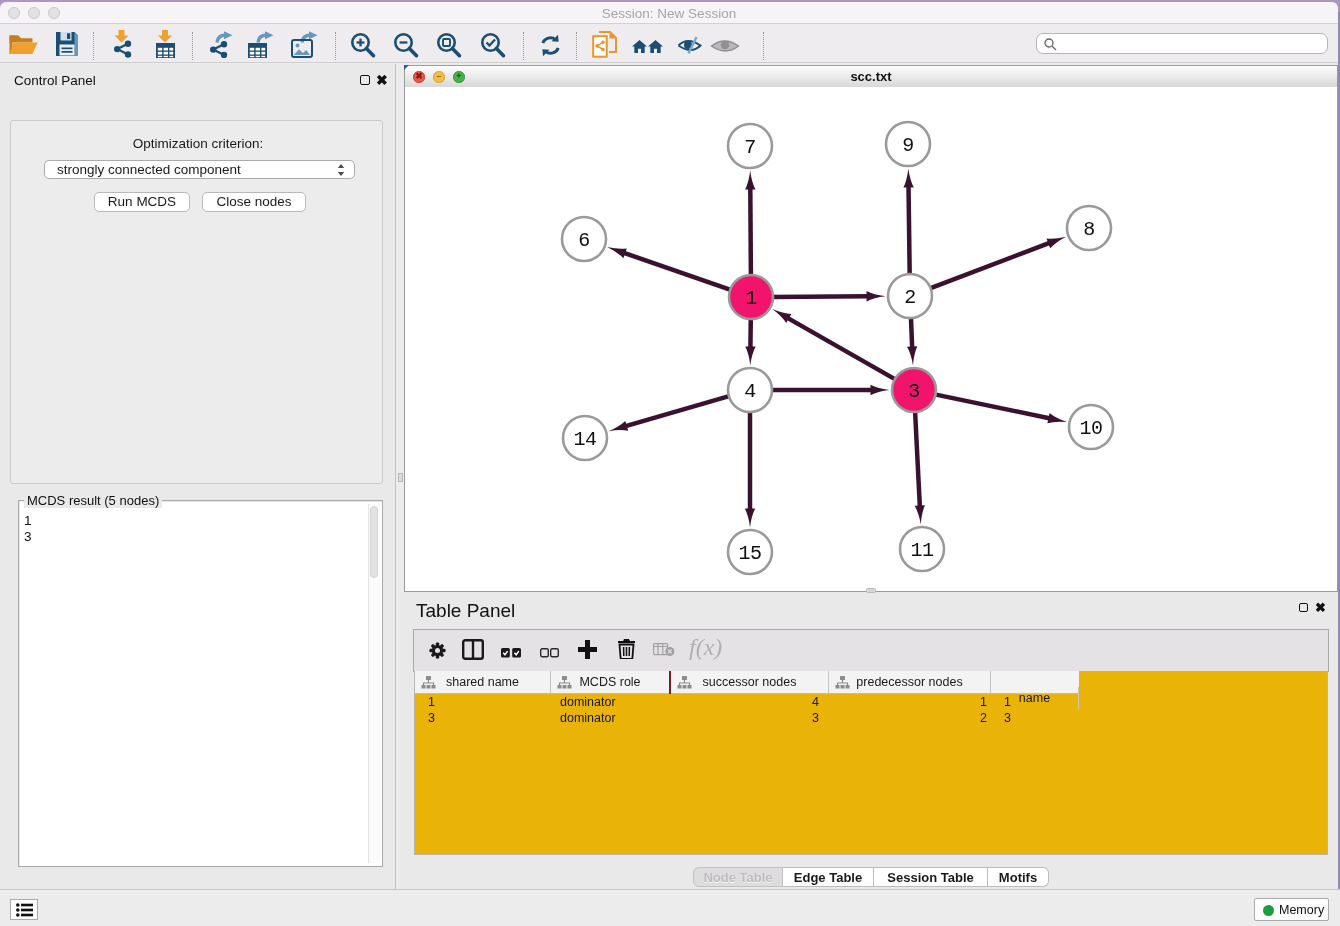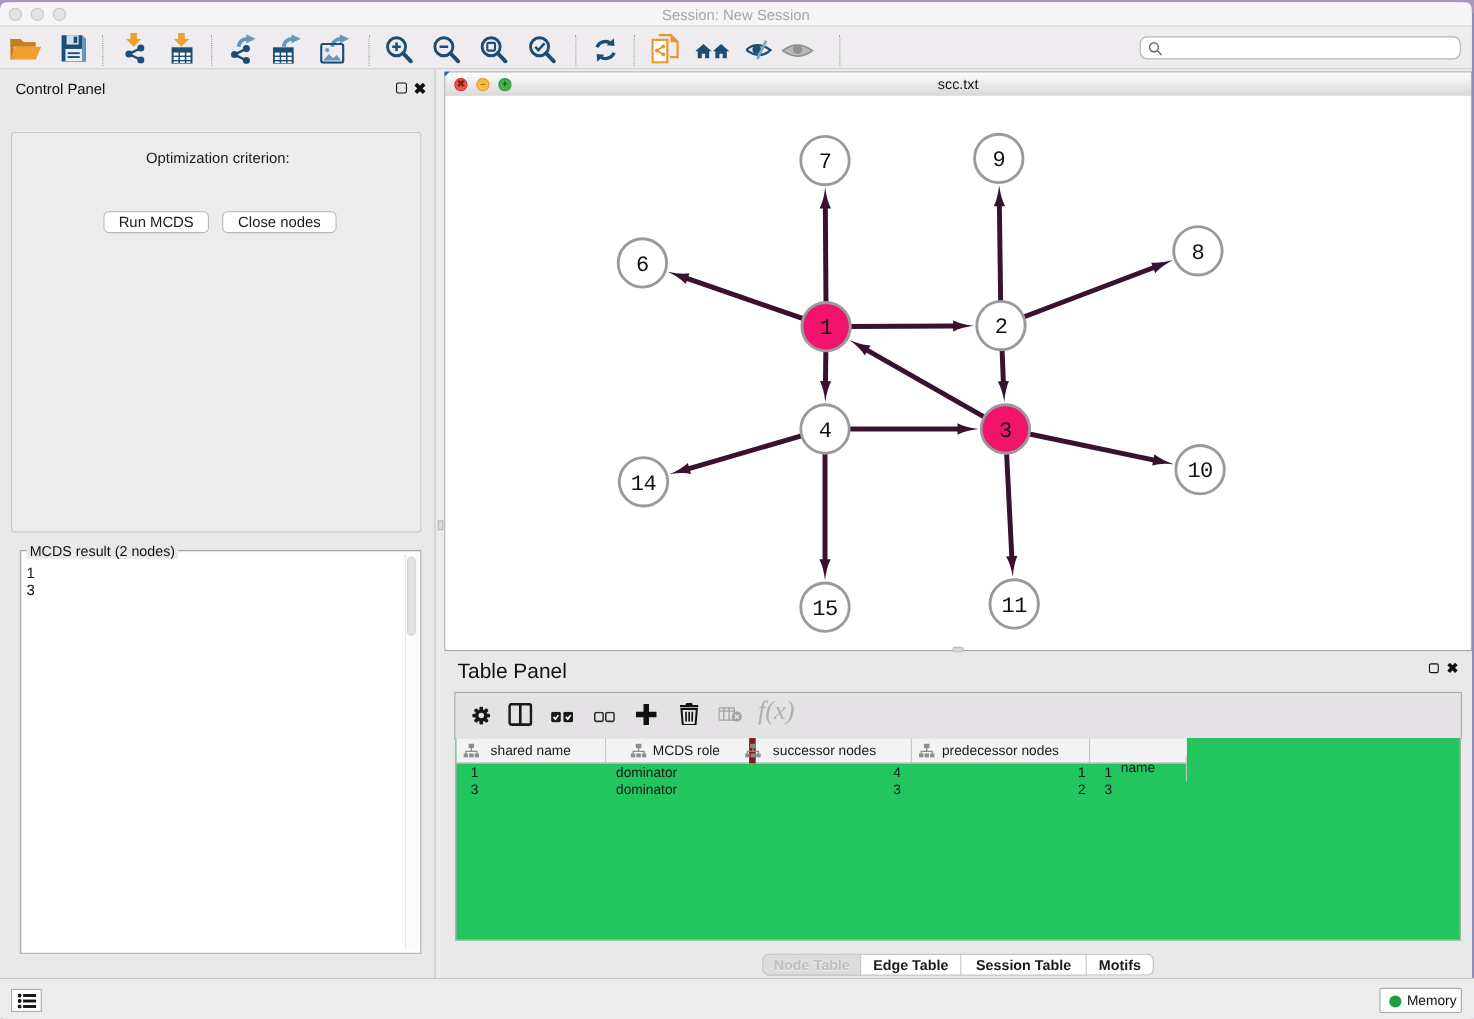--- a/index.html
+++ b/index.html
@@ -180,38 +180,44 @@
 </div>
 
 <div class="abs" style="left:0;top:64px;width:396px;height:825px;background:#e9e9e9;border-right:1px solid #c2c2c2">
   <div class="abs" style="left:14px;top:9px;font-size:13.5px;color:#111">Control Panel</div>
   <div class="abs" style="left:360px;top:11px;width:10px;height:10px;border:1.6px solid #111;border-radius:2px"></div>
   <div class="abs" style="left:376px;top:8px;font-size:14px;font-weight:700;color:#111">✖</div>
 
 
   <div class="abs" style="left:10px;top:56px;width:373px;height:364px;background:#ececec;border:1px solid #cacaca;border-radius:3px"></div>
   <div class="abs" style="left:0;top:72px;width:396px;text-align:center;font-size:13.5px;color:#1a1a1a">Optimization criterion:</div>
+  <div class="abs" style="left:44px;top:96px;width:311px;height:19px;background:#fff;border:1px solid #ababab;border-radius:5px;font-size:13.5px;line-height:17px;padding-left:12px">strongly connected component
+    <svg width="8" height="12" viewBox="0 0 8 12" style="position:absolute;right:9px;top:3px">
+        <path d="M4 0 L7.2 4 H0.8 z" fill="#4e4e4e"></path>
+        <path d="M4 12 L7.2 8 H0.8 z" fill="#4e4e4e"></path>
+      </svg>
+  </div>
   <div class="abs" style="left:94px;top:128px;width:96px;height:20px;background:#fff;border:1px solid #b9b9b9;border-radius:5px;text-align:center;font-size:13.5px;line-height:18px">Run MCDS</div>
   <div class="abs" style="left:202px;top:128px;width:104px;height:20px;background:#fff;border:1px solid #b9b9b9;border-radius:5px;text-align:center;font-size:13.5px;line-height:18px">Close nodes</div>
 
   <div class="abs" style="left:18px;top:436px;width:365px;height:367px;border:1px solid #a8a8a8">
     <div class="abs" style="left:1px;top:1px;width:362px;height:364px;background:#fff"></div>
     <div class="abs" style="left:349px;top:3px;width:12px;height:359px;background:#fbfbfb;border-left:1px solid #e3e3e3"></div>
     <div class="abs" style="left:351px;top:5px;width:8px;height:72px;background:#e2e2e2;border-radius:4px;border:1px solid #d4d4d4"></div>
     <div class="abs" style="left:5px;top:12px;font-size:13.5px;color:#111;line-height:16px">1<br>3</div>
   </div>
-  <div class="abs" style="left:24px;top:429px;background:#e9e9e9;padding:0 3px;font-size:13px;color:#111">MCDS result (2 nodes)</div>
+  <div class="abs" style="left:24px;top:429px;background:#e9e9e9;padding:0 3px;font-size:13px;color:#111">MCDS result (5 nodes)</div>
 </div>
 
 <div class="abs" style="left:398px;top:473px;width:5px;height:9px;background:#dcdcdc;border:1px solid #b8b8b8"></div>
 <div class="abs" style="left:866px;top:587.5px;width:10px;height:5px;background:#d8d8d8;border:1px solid #bbb;border-radius:1.5px;z-index:9"></div>
 
 <div class="abs" style="left:404px;top:64.5px;width:934px;height:527px;border:1px solid #9b9b9b;background:#fff">
   <div class="abs" style="left:0;top:0;width:932px;height:22px;background:linear-gradient(#fdfdfd,#d8d8d8);border-bottom:1px solid #b0b0b0">
-    <div style="text-align:center;font-size:13px;font-weight:400;color:#111;padding-top:3px">scc.txt</div>
+    <div style="text-align:center;font-size:13px;font-weight:700;color:#111;padding-top:3px">scc.txt</div>
   </div>
 </div>
 <div style="position:absolute;left:413.3px;top:71.2px;width:11.4px;height:11.4px;border-radius:50%;background:#e8574a;border:0.8px solid #c43f35;box-sizing:border-box"></div>
 <div style="position:absolute;left:413.3px;top:71.2px;width:11.4px;height:11.4px;text-align:center;line-height:11px;font-size:9px;font-weight:700;color:#8e1a10">✖</div>
 <div style="position:absolute;left:433.3px;top:71.2px;width:11.4px;height:11.4px;border-radius:50%;background:#f4bd44;border:0.8px solid #d8a032;box-sizing:border-box"></div>
 <div style="position:absolute;left:433.3px;top:71.2px;width:11.4px;height:11.4px;text-align:center;line-height:11px;font-size:9px;font-weight:700;color:#9c6a11">–</div>
 <div style="position:absolute;left:453.3px;top:71.2px;width:11.4px;height:11.4px;border-radius:50%;background:#47b04a;border:0.8px solid #35933c;box-sizing:border-box"></div>
 <div style="position:absolute;left:453.3px;top:71.2px;width:11.4px;height:11.4px;text-align:center;line-height:11px;font-size:9px;font-weight:700;color:#0f5c13">+</div>
 <div class="abs" style="left:405px;top:87px;width:932px;height:503px;background:#fff;overflow:hidden">
 <svg width="932" height="503" viewBox="0 0 932 503" style="position:absolute;left:0;top:0">
@@ -319,33 +325,33 @@
         </svg></div>
     <div class="abs" style="left:239px;top:12px"><svg width="22" height="15" viewBox="0 0 22 15">
           <rect x="0.6" y="1.6" width="14" height="11" rx="1" fill="none" stroke="#a2a2a2" stroke-width="1.2"></rect>
           <path d="M0.6 4.5 h14 M5 1.6 v11 M9.8 1.6 v11" stroke="#a2a2a2" stroke-width="1.2"></path>
           <circle cx="16.8" cy="9.5" r="4.6" fill="#a2a2a2"></circle>
           <path d="M14.9 7.6 l3.8 3.8 M18.7 7.6 l-3.8 3.8" stroke="#e4e2e4" stroke-width="1.3"></path>
         </svg></div>
     <div class="abs" style="left:275px;top:4px;font-family:'Liberation Serif',serif;font-style:italic;font-size:24px;color:#b0b0b0">f(x)</div>
   </div>
 
-  <div class="abs" style="left:14px;top:78.5px;width:914px;height:184px;background:#22c55e;border:1px solid #b5b5b5;border-top:none">
+  <div class="abs" style="left:14px;top:78.5px;width:914px;height:184px;background:#eab308;border:1px solid #b5b5b5;border-top:none">
     <div class="abs" style="left:0;top:0;width:664px;height:23px;background:#f3f3f3;border-bottom:1px solid #bcbcbc;font-size:12.5px">
       <div class="abs" style="left:0;top:0;width:136px;height:23px;border-right:1px solid #c4c4c4">
           <span style="position:absolute;left:6px;top:5px"><svg width="15" height="13" viewBox="0 0 15 13" style="vertical-align:-2px">
 <rect x="5" y="0" width="5" height="4" rx="0.5" fill="#8c8c8c"></rect>
 <path d="M7.5 4 v3 M2.5 9 v-2 h10 v2" stroke="#8c8c8c" stroke-width="1.2" fill="none"></path>
 <rect x="0.5" y="9" width="4" height="3.5" fill="#8c8c8c"></rect>
               <rect x="5.5" y="9" width="4" height="3.5" fill="#8c8c8c"></rect>
               <rect x="10.5" y="9" width="4" height="3.5" fill="#8c8c8c"></rect>
 </svg></span>
           <div style="text-align:center;padding-top:4px">shared name</div>
         </div>
-      <div class="abs" style="left:152px;top:0;width:120px;height:23px;border-right:6px solid #7f1d1d">
+      <div class="abs" style="left:136px;top:0;width:120px;height:23px;border-right:2px solid #7f1d1d">
           <span style="position:absolute;left:6px;top:5px"><svg width="15" height="13" viewBox="0 0 15 13" style="vertical-align:-2px">
 <rect x="5" y="0" width="5" height="4" rx="0.5" fill="#8c8c8c"></rect>
 <path d="M7.5 4 v3 M2.5 9 v-2 h10 v2" stroke="#8c8c8c" stroke-width="1.2" fill="none"></path>
 <rect x="0.5" y="9" width="4" height="3.5" fill="#8c8c8c"></rect>
               <rect x="5.5" y="9" width="4" height="3.5" fill="#8c8c8c"></rect>
               <rect x="10.5" y="9" width="4" height="3.5" fill="#8c8c8c"></rect>
 </svg></span>
           <div style="text-align:center;padding-top:4px">MCDS role</div>
         </div>
       <div class="abs" style="left:256px;top:0;width:158px;height:23px;border-right:1px solid #c4c4c4">

